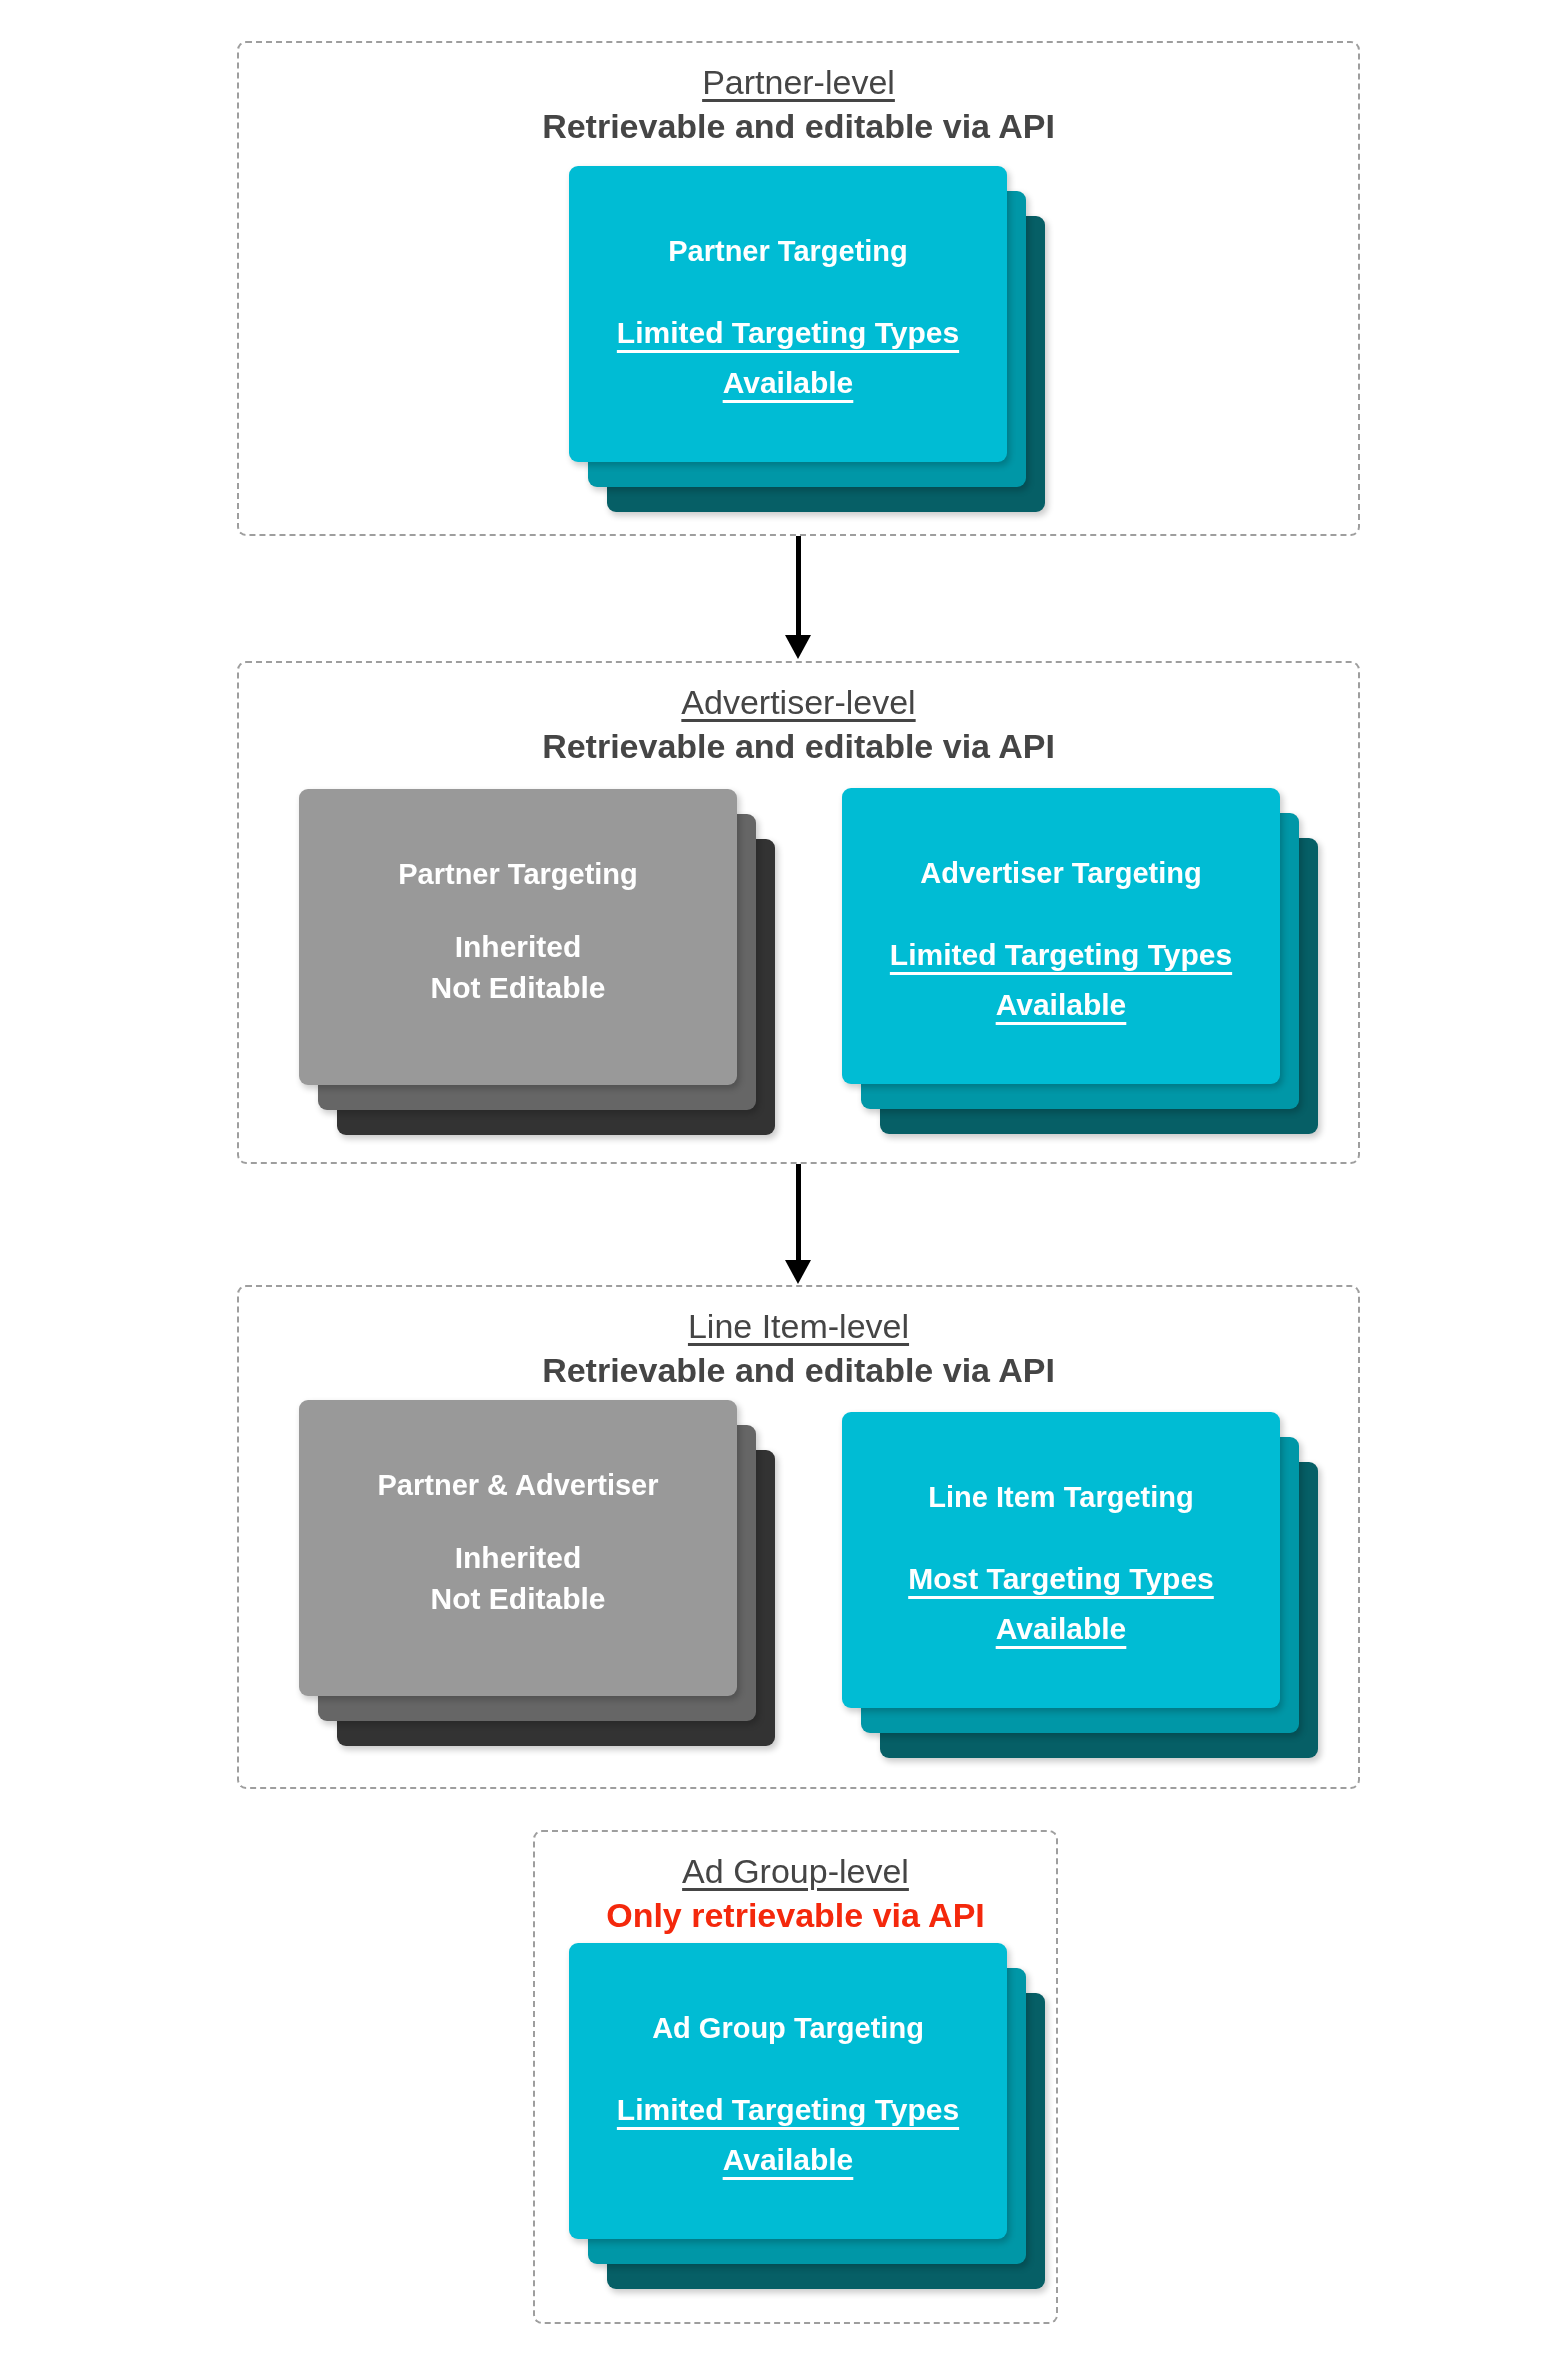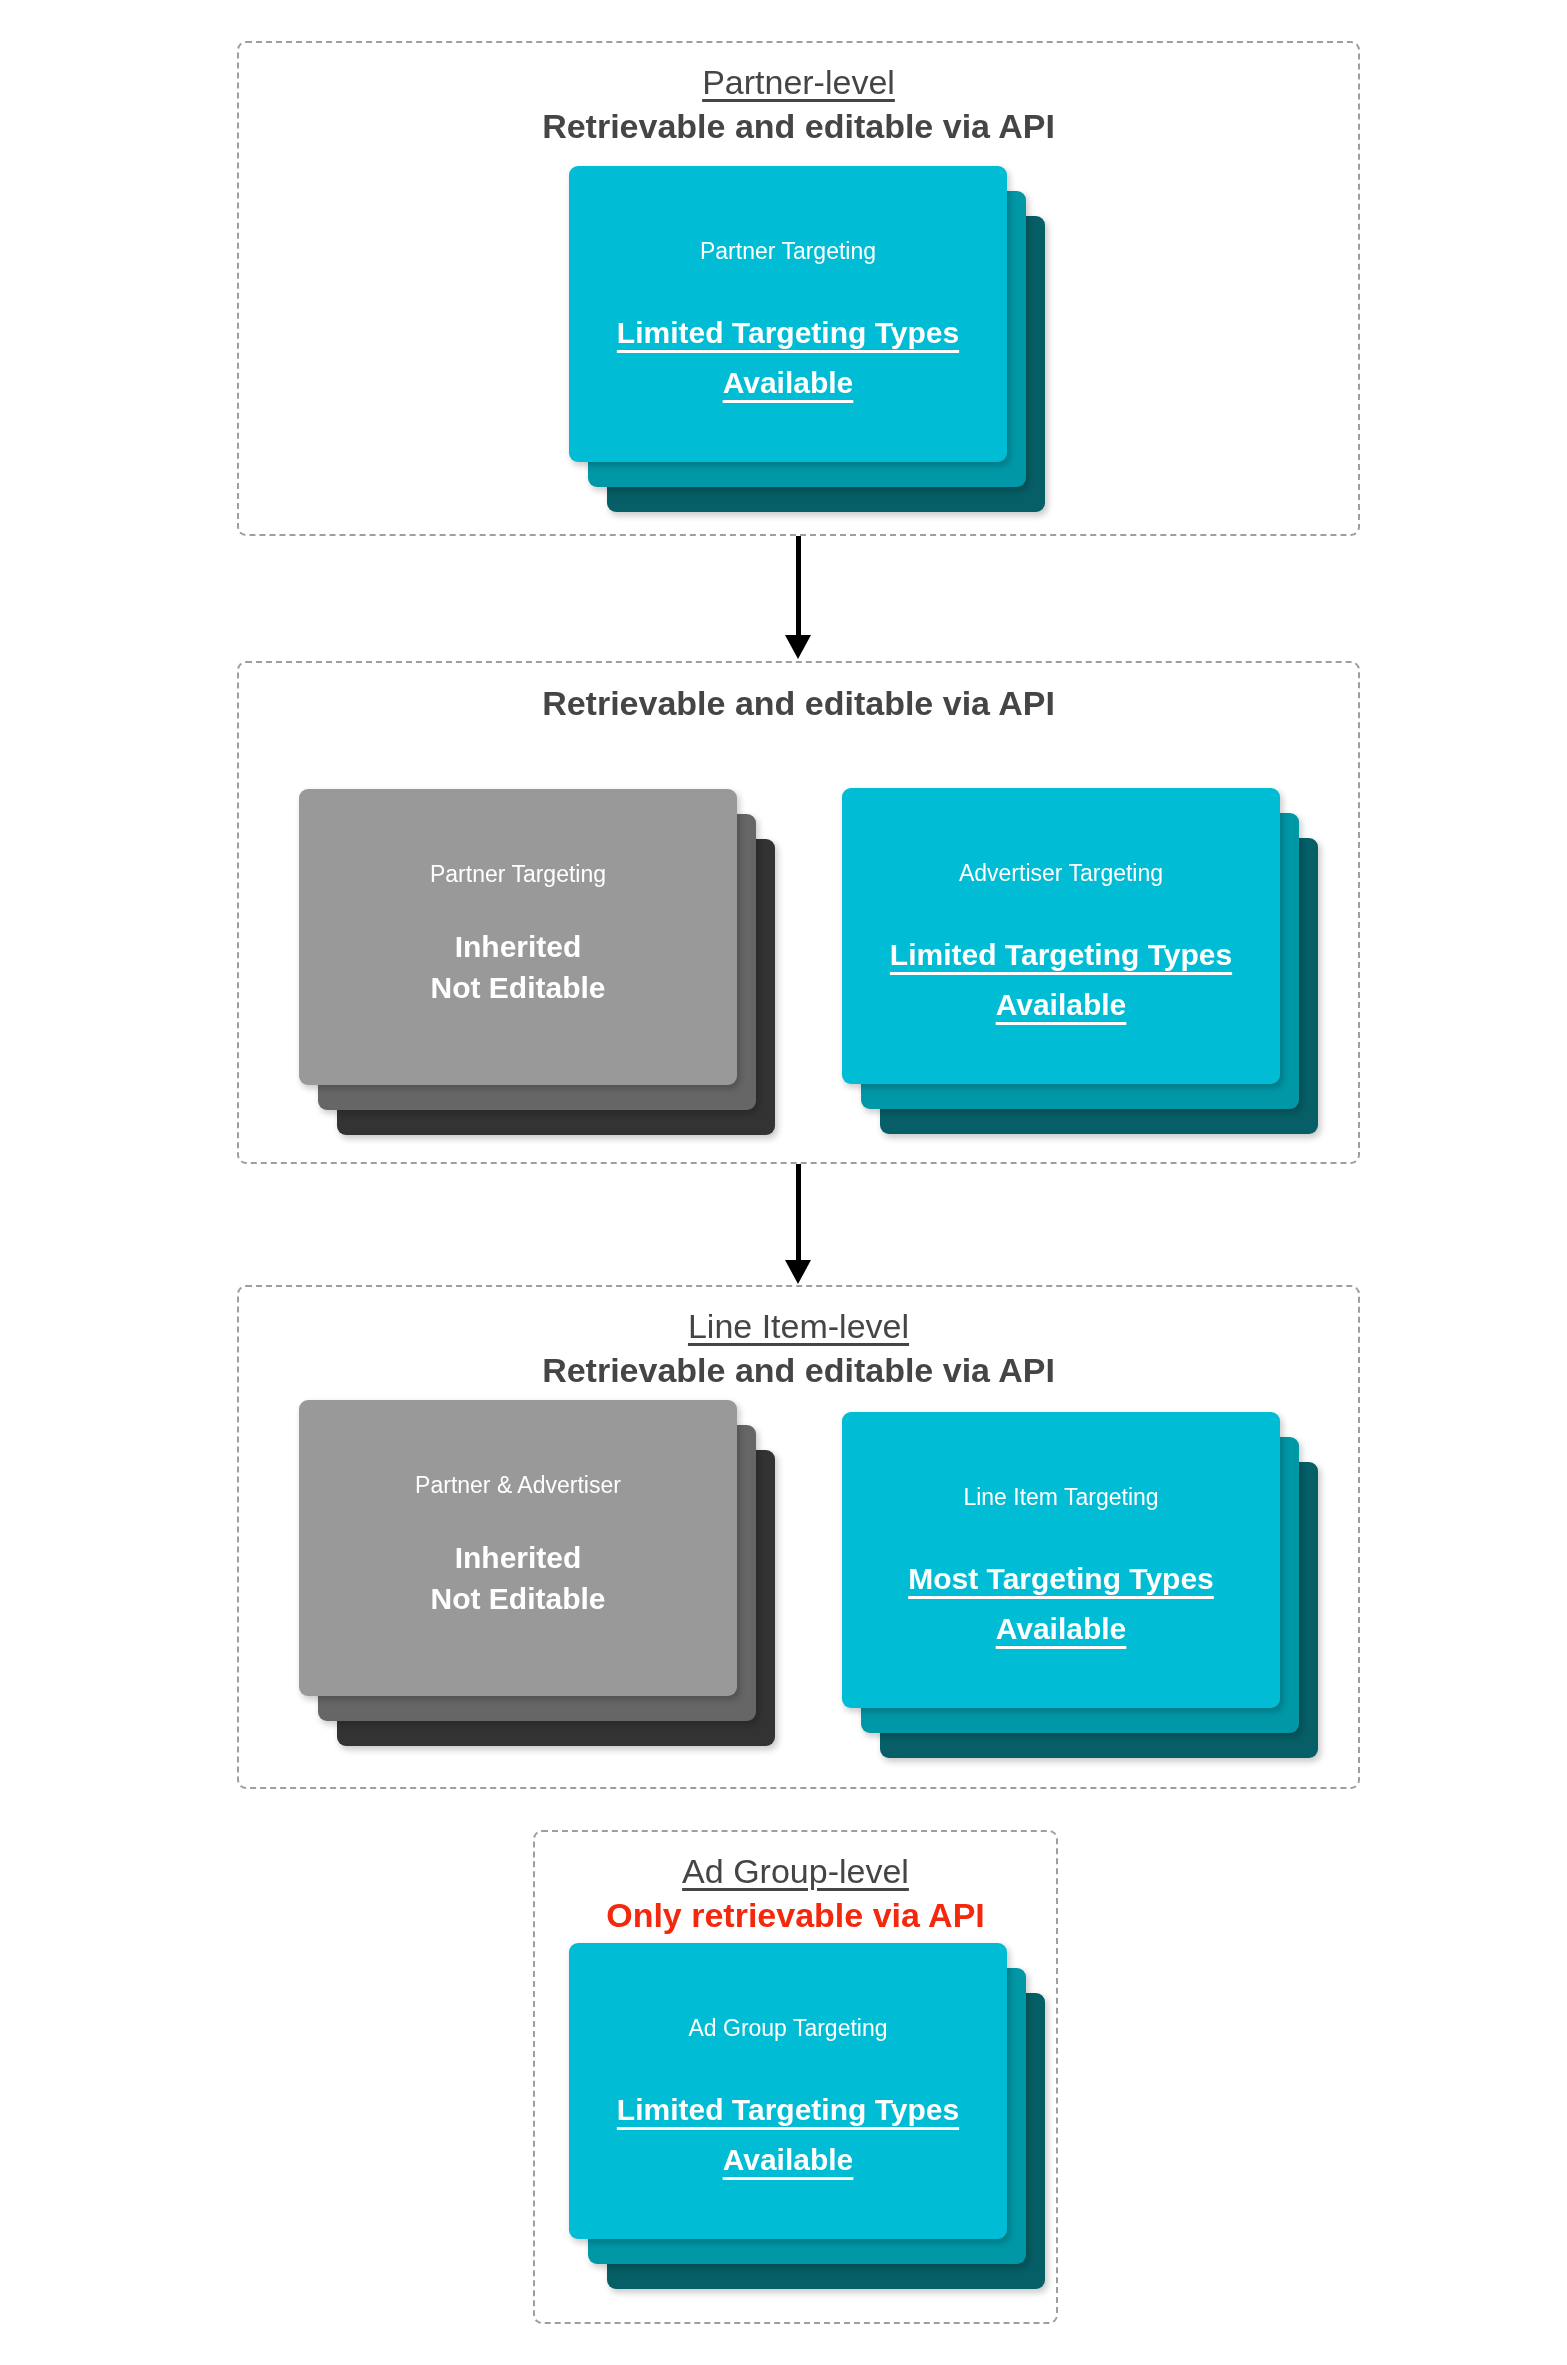--- a/index.html
+++ b/index.html
@@ -44,21 +44,21 @@
   .layer.mid  {left:19px;top:25px;}
   .layer.front{left:0;top:0;display:flex;flex-direction:column;align-items:center;
     padding-top:63px;text-align:center;color:var(--card_text);}
   .stack.teal .layer.back {background:var(--teal_back);}
   .stack.teal .layer.mid  {background:var(--teal_mid);}
   .stack.teal .layer.front{background:var(--teal_front);}
   .stack.gray .layer.back {background:var(--gray_back);}
   .stack.gray .layer.mid  {background:var(--gray_mid);}
   .stack.gray .layer.front{background:var(--gray_front);}
 
-  .card-title{font-size:23px;font-weight:400;line-height:45px;max-width:411px;}
+  .card-title{font-size:29px;font-weight:700;line-height:45px;max-width:411px;}
   .card-sub{margin-top:29px;font-size:30px;font-weight:700;line-height:41px;max-width:393px;}
   .card-sub.underline div{
     text-decoration:underline;text-decoration-thickness:2.7px;text-underline-offset:7.1px;margin-top:9px;
   }
 
   .arrow{position:absolute;}
   .arrow-shaft{position:absolute;left:0;top:0;width:4.5px;background:var(--arrow);}
   .arrow-head{position:absolute;width:0;height:0;
     border-left:13.4px solid transparent;border-right:13.4px solid transparent;
     border-top:24px solid var(--arrow);}
@@ -92,20 +92,21 @@
   </div>
 </div>
 
 <div class="arrow" id="arrow-1">
   <div class="arrow-shaft"></div>
   <div class="arrow-head"></div>
 </div>
 
 <div class="section" id="sec-advertiser">
   <div class="sec-header">
+    <div class="sec-title">Advertiser-level</div>
     <div class="sec-sub">Retrievable and editable via API</div>
   </div>
   <div class="stack gray" style="left:60px;top:126px;">
     <div class="layer back"></div>
     <div class="layer mid"></div>
     <div class="layer front">
       <div class="card-title">
           <div>Partner Targeting</div>
         </div>
       <div class="card-sub">

